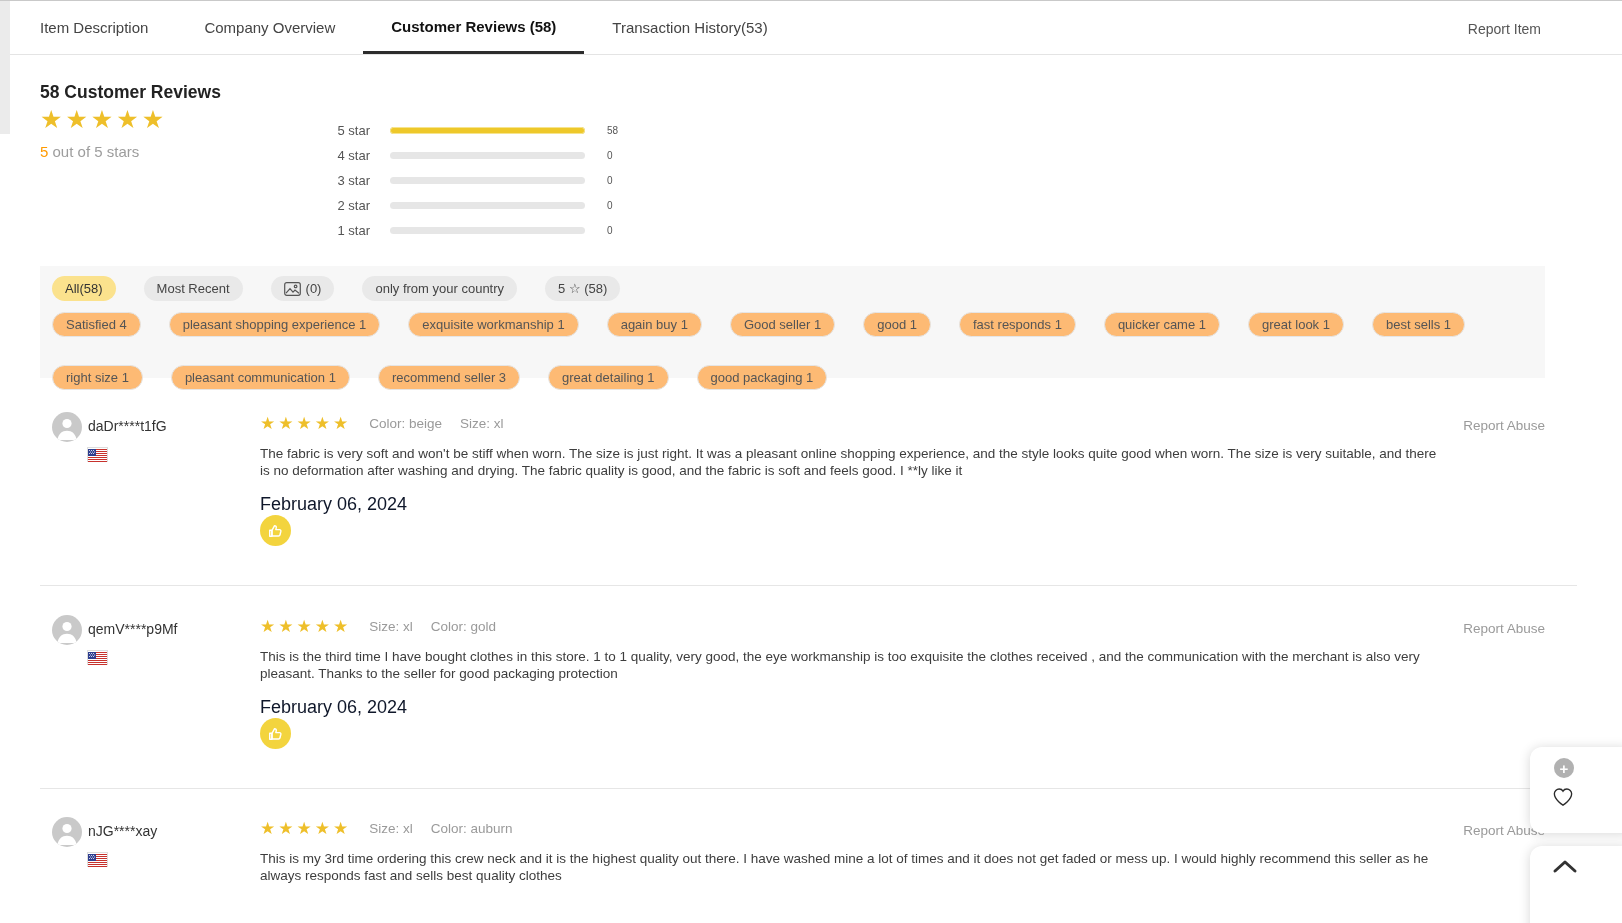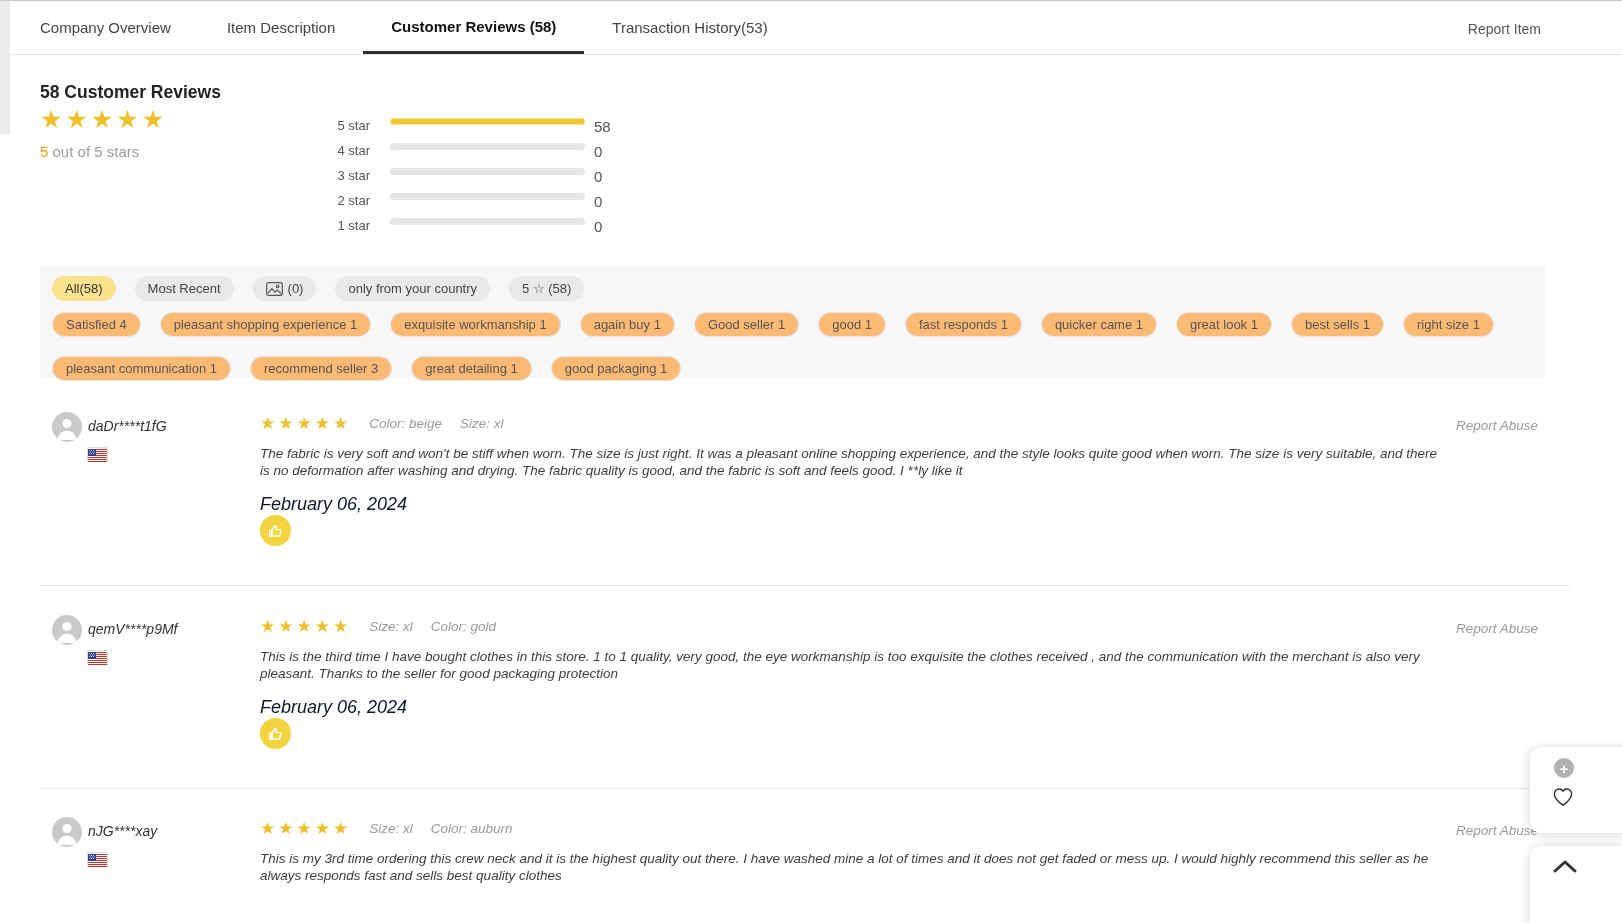--- a/index.html
+++ b/index.html
@@ -20,36 +20,36 @@
   .tab{padding:0 28px;display:flex;align-items:center;font-size:15px;color:#444;cursor:pointer;}
   .tab.active{font-weight:bold;color:#111;border-bottom:3px solid var(--underline);}
   .report-item{position:absolute;right:81px;top:21px;font-size:14px;color:#555;cursor:pointer;}
 
   
   .summary-title{position:absolute;left:40px;top:82px;font-size:17.5px;font-weight:bold;color:#222;}
   .stars-large{position:absolute;left:40px;top:106px;font-size:25px;color:var(--gold);letter-spacing:3px;font-family:"DejaVu Sans",sans-serif;line-height:1.1;}
   .score-line{position:absolute;left:40px;top:143px;font-size:15px;color:#9d9d9d;}
   .score-num{color:#ff9a00;}
   .histogram{position:absolute;left:330px;top:118px;}
-  .hist-row{display:flex;height:25px;}
+  .hist-row{display:flex;align-items:center;height:25px;}
   .hist-label{width:40px;text-align:right;font-size:13px;color:#555;white-space:nowrap;}
   .hist-track{width:195px;height:7px;border-radius:4px;background:#e6e6e6;margin-left:20px;overflow:hidden;}
   .hist-fill{height:100%;border-radius:4px;background:var(--bar-yellow);box-shadow:inset 0 0 0 1px #f6e48e;}
-  .hist-count{margin-left:9px;font-size:15px;color:#555;}
+  .hist-count{margin-left:22px;font-size:10px;color:#555;}
 
   
   .filters{position:absolute;left:40px;top:266px;width:1505px;height:112px;background:#f7f7f7;padding:10px 12px;}
-  .chip-row{display:flex;gap:19px;flex-wrap:wrap;margin-bottom:11px;align-items:center;}
+  .chip-row{display:flex;gap:28px;flex-wrap:wrap;margin-bottom:11px;align-items:center;}
   .chip{height:25px;display:inline-flex;align-items:center;padding:0 13px;border-radius:13px;font-size:13px;color:#444;background:#e9e9e9;cursor:pointer;white-space:nowrap;}
   .chip.selected{background:var(--chip-sel);color:#333;}
   .chip.tag{background:#fdba74;border:1px solid #e5e5e5;color:#555;}
   .chip .img-ic{display:inline-flex;margin-right:5px;}
 
   
-  .review{position:absolute;left:0;right:7px;height:180px;font-style:italic;}
+  .review{position:absolute;left:0;right:0;height:180px;}
   .avatar{position:absolute;left:52px;top:7px;width:30px;height:30px;border-radius:50%;background:#c9c9c9;overflow:hidden;}
   .username{position:absolute;left:88px;top:13px;font-size:14px;color:#333;}
   .flag{position:absolute;left:88px;top:43px;width:19px;height:13px;box-shadow:0 0 0 1px #ddd;}
   .review-head{position:absolute;left:260px;top:10px;display:flex;align-items:center;gap:18px;}
   .stars-small{font-size:17px;color:var(--gold);letter-spacing:3px;font-family:"DejaVu Sans",sans-serif;line-height:1;}
   .meta{font-size:13.5px;color:#9a9a9a;}
   .review-text{position:absolute;left:260px;top:40px;width:1185px;font-size:13.5px;line-height:17px;color:#3d3d3d;}
   .review-date{position:absolute;left:260px;top:89px;font-size:18px;color:#0f172a;}
   .like-btn{position:absolute;left:260px;top:110px;width:31px;height:31px;border-radius:50%;background:var(--like-bg);display:flex;align-items:center;justify-content:center;cursor:pointer;}
   .report-abuse{position:absolute;right:77px;top:13px;font-size:13.5px;color:#9a9a9a;cursor:pointer;}
@@ -64,22 +64,22 @@
   .chev-btn{position:absolute;left:22px;top:13px;cursor:pointer;display:flex;}
 </style>
 </head>
 <body>
 
 <div class="top-line"></div>
 <div class="left-strip"></div>
 
 <div class="tabbar">
 
-<div class="tab">Company Overview</div>
-    <div class="tab">Item Description</div>
+<div class="tab">Item Description</div>
+    <div class="tab">Company Overview</div>
     <div class="tab active">Customer Reviews (58)</div>
     <div class="tab">Transaction History(53)</div>
   </div>
 <span class="report-item">Report Item</span>
 
 <div class="summary-title">58 Customer Reviews</div>
 <div class="stars-large" id="stars-large">★★★★★</div>
 <div class="score-line">
   <span class="score-num">5</span>
   <span>out of 5 stars</span>

